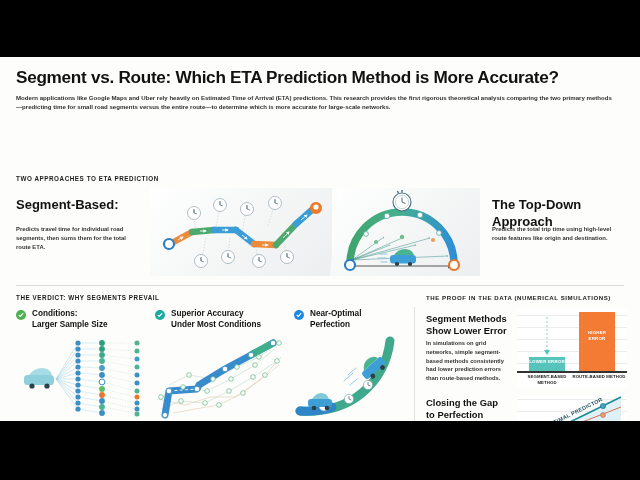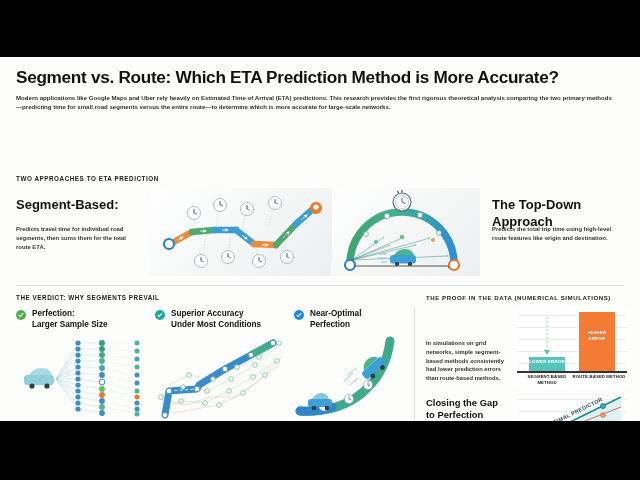--- a/index.html
+++ b/index.html
@@ -199,21 +199,21 @@
 
     <div class="sec-label" style="left:16px;top:237px;">THE VERDICT: WHY SEGMENTS PREVAIL</div>
 
     <div class="card c1">
       <span class="check" style="background:#4CAF50;">
         <svg width="6" height="6" viewBox="0 0 6 6">
             <path d="M0.8,3 L2.3,4.4 L5.2,1.2" stroke="#fff" stroke-width="1.1" fill="none"></path>
           </svg>
       </span>
       <div class="card-head">
-        <div>Perfection:</div>
+        <div>Conditions:</div>
         <div>Larger Sample Size</div>
       </div>
       <div class="card-art">
         <svg width="131" height="84" viewBox="0 0 131 84">
           <g stroke="#8FC9DE" stroke-width="0.45" fill="none" opacity="0.9">
             <path d="M40,44 L62,8"></path>
               <path d="M40,44 L62,14"></path>
               <path d="M40,44 L62,20"></path>
               <path d="M40,44 L62,26"></path>
             <path d="M40,44 L62,32"></path>
@@ -404,20 +404,24 @@
           </g>
         </svg>
       </div>
 
     </div>
 
     <div class="vdiv" style="left:414px;"></div>
 
     <div class="sec-label" style="left:426px;top:237px;font-size:6.1px;">THE PROOF IN THE DATA (NUMERICAL SIMULATIONS)</div>
 
+    <div class="proof-h" style="left:426px;top:256px;width:96px;">
+      <div>Segment Methods</div>
+      <div>Show Lower Error</div>
+    </div>
     <div class="proof-p" style="left:426px;top:282px;width:88px;">In simulations on grid networks, simple segment-based methods consistently had lower prediction errors than route-based methods.</div>
 
     <div class="chart" style="left:517px;top:252px;width:110px;height:78px;">
       <div class="gridline" style="top:6px;width:110px;"></div>
       <div class="gridline" style="top:18px;width:110px;"></div>
       <div class="gridline" style="top:30px;width:110px;"></div>
       <div class="gridline" style="top:42px;width:110px;"></div>
       <div class="gridline" style="top:54px;width:110px;"></div>
       <div style="position:absolute;left:0;top:0;width:110px;height:62px;">
         <div class="bar" style="left:12px;width:36px;height:14px;background:#57C4BC;">

